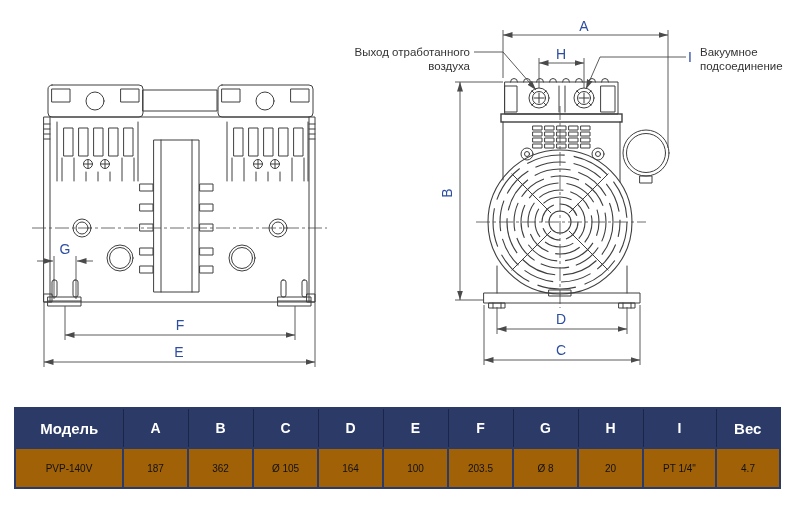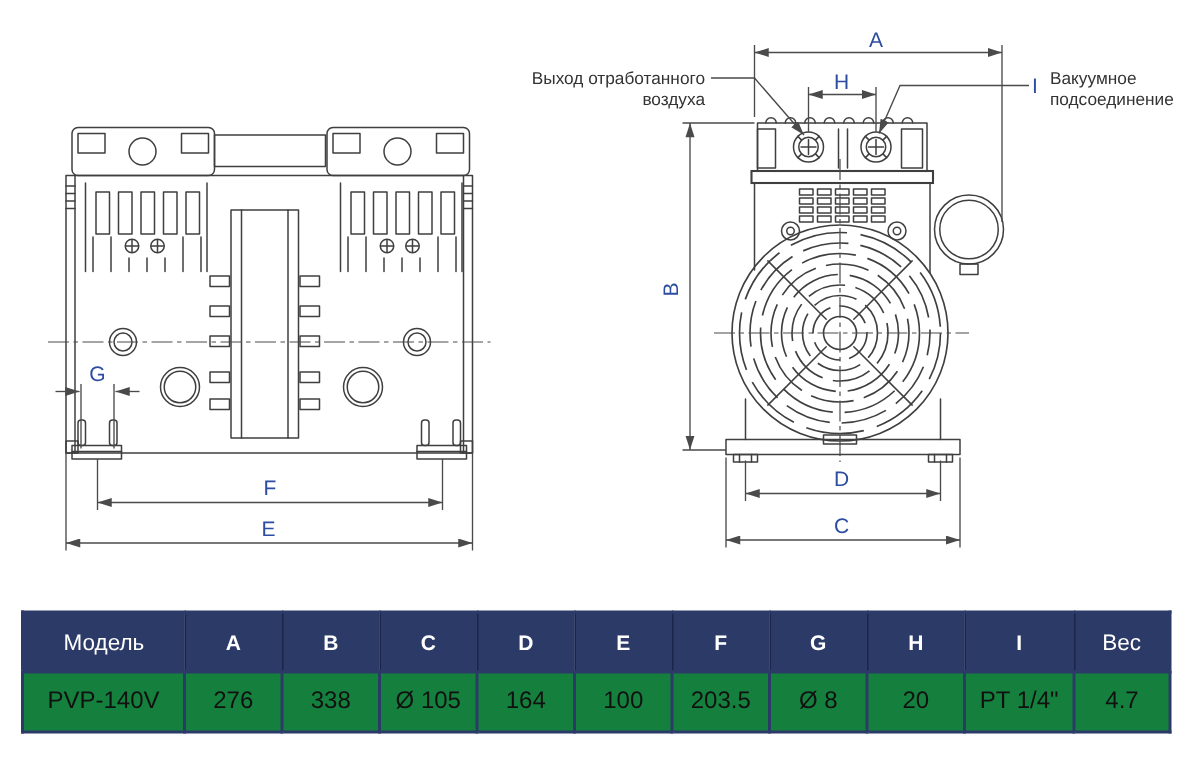--- a/index.html
+++ b/index.html
@@ -39,26 +39,26 @@
     text-align:center;
     border:2px solid var(--table_border,#2c3a68);
   }
   table.spec th {
     height:40px;
     background:var(--table_header_bg,#2c3a68);
     color:var(--table_header_text,#ffffff);
     font-size:14px; font-weight:700;
     border:1px solid #1b2547;
   }
-  table.spec th.txt { font-weight:400; font-size:15px; }
+  table.spec th.txt { font-weight:700; font-size:15px; }
   table.spec td {
     height:40px;
-    background:#15803d;
+    background:#a16207;
     color:var(--cell_text,#111111);
-    font-size:16px;
+    font-size:10px;
     border:2px solid var(--table_border,#2c3a68);
   }
 </style>
 </head>
 <body>
 
 <div class="page">
 
   <svg class="drawing" width="798" height="400" viewBox="0 0 798 400">
     <defs>
@@ -293,22 +293,22 @@
         <th>F</th>
         <th>G</th>
         <th>H</th>
         <th>I</th>
         <th class="txt">Вес</th>
       </tr>
     </thead>
     <tbody>
       <tr>
         <td>PVP-140V</td>
-        <td>276</td>
-        <td>338</td>
+        <td>187</td>
+        <td>362</td>
         <td>Ø 105</td>
         <td>164</td>
         <td>100</td>
         <td>203.5</td>
         <td>Ø 8</td>
         <td>20</td>
         <td>PT 1/4"</td>
         <td>4.7</td>
       </tr>
     </tbody>

